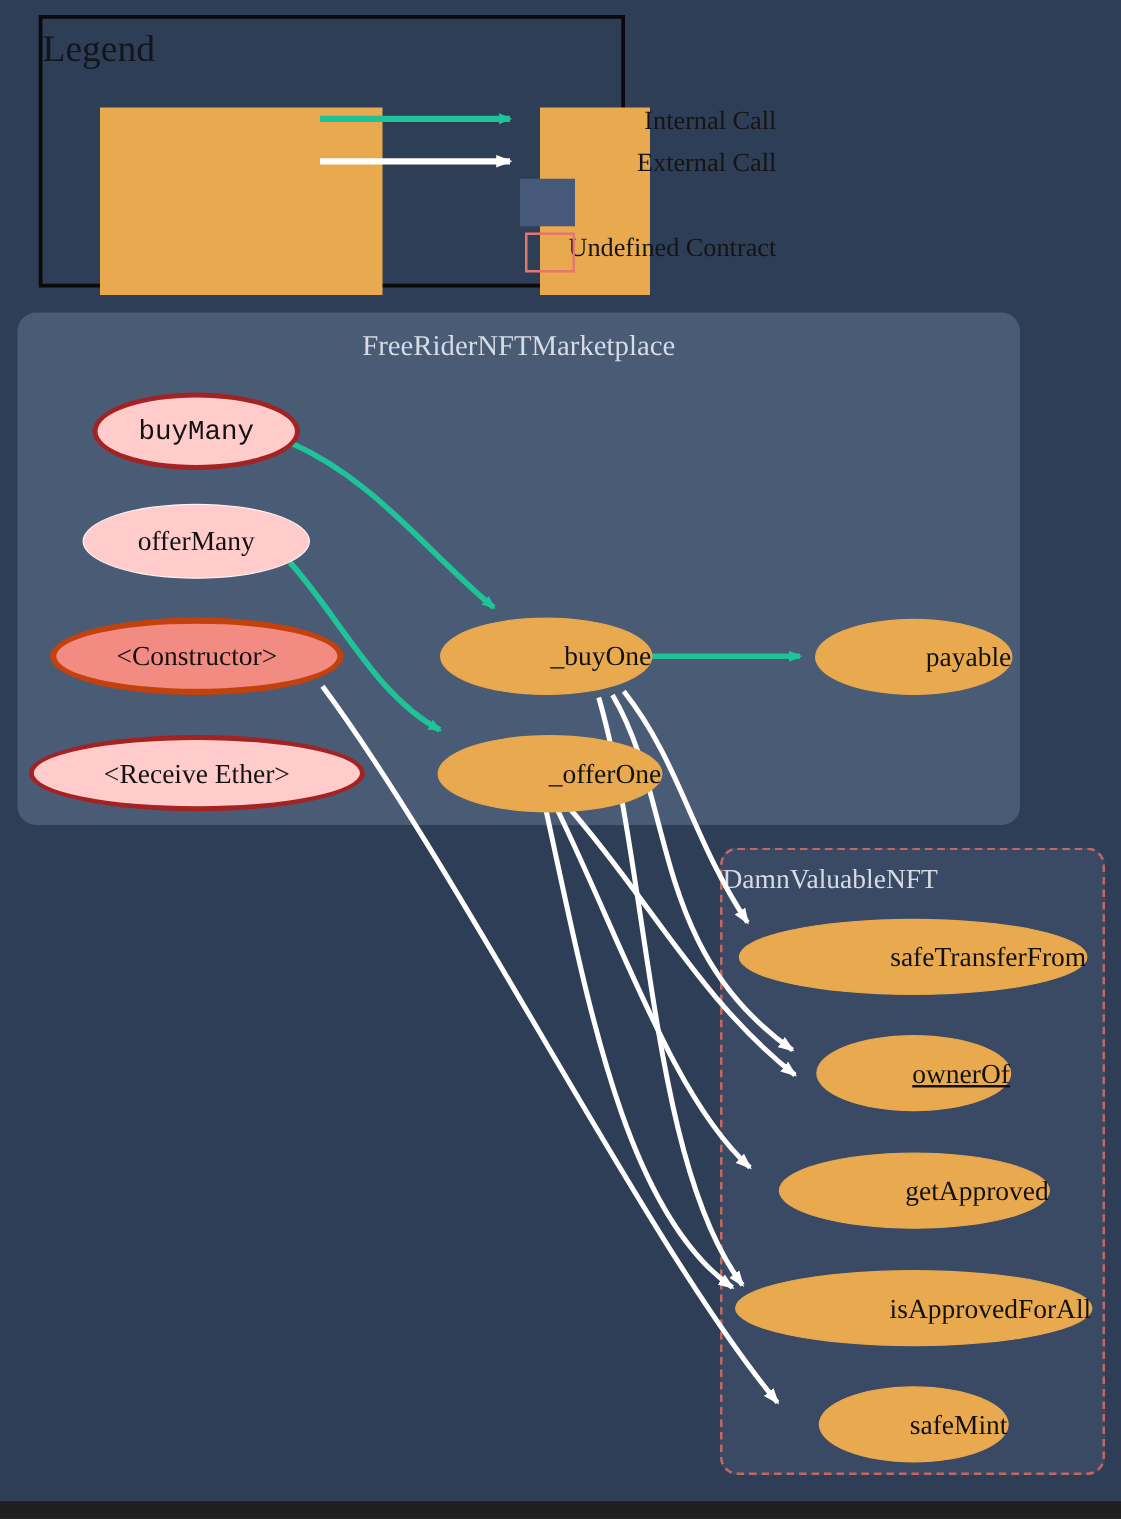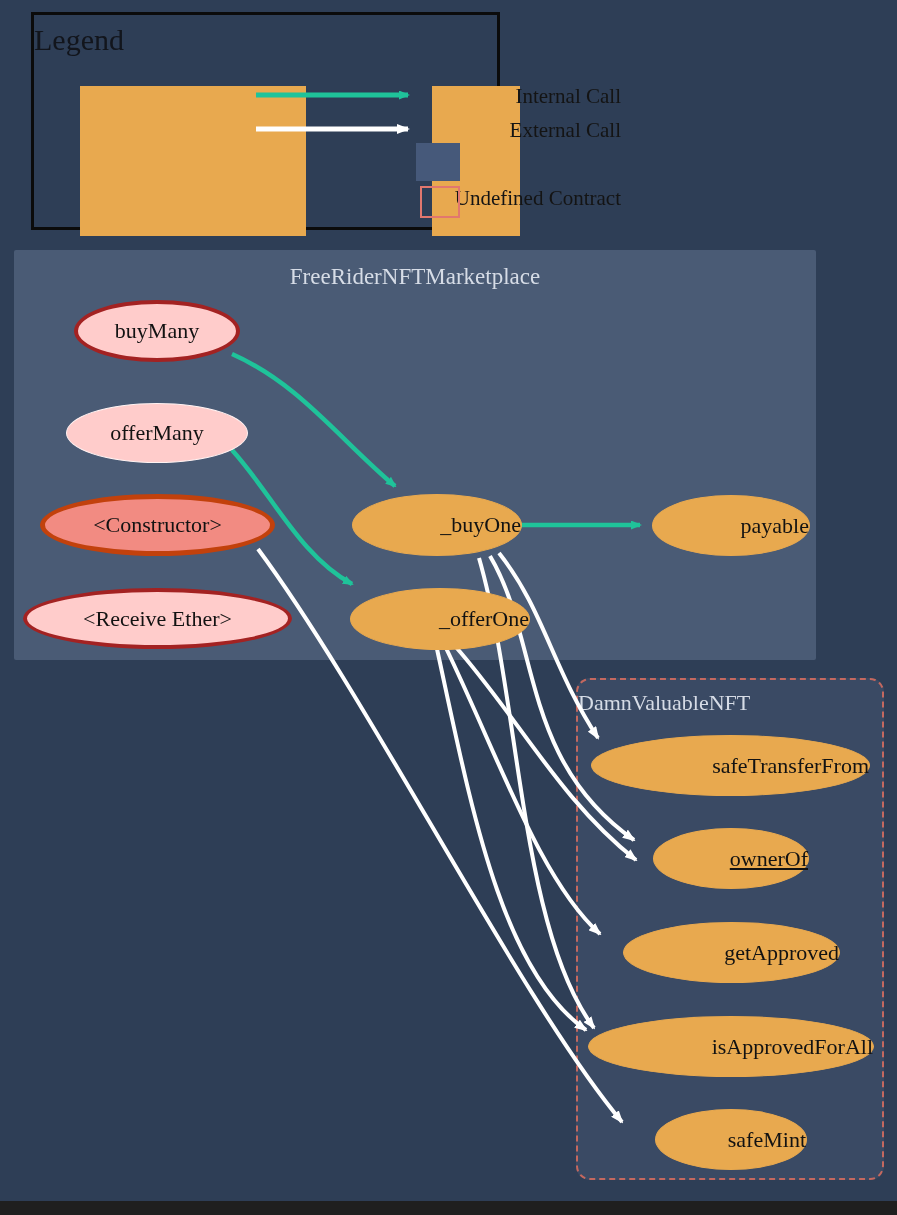--- a/index.html
+++ b/index.html
@@ -52,21 +52,21 @@
     background:#46597A;
   }
   #legend-undefined-swatch{
     position:absolute;left:420px;top:186px;width:40px;height:32px;
     background:transparent;border:2px solid #E2776E;
     box-sizing:border-box;
   }
   
   #cluster-marketplace{
     position:absolute;left:14px;top:250px;width:802px;height:410px;
-    background:#4A5B75;border-radius:2px;
+    background:#4A5B75;border-radius:15px;
   }
   #cluster-marketplace-title{
     position:absolute;left:0;top:14px;width:802px;text-align:center;
     font-size:23px;color:#D6DCE6;
     font-family:"Liberation Serif", serif;
   }
   #cluster-dvnft{
     position:absolute;left:576px;top:678px;width:308px;height:502px;
     background:#3A4A64;
     border:2px dashed #C4685F;
@@ -144,21 +144,21 @@
   <div id="legend-undefined-swatch" style="z-index:9;"></div>
 
   <div id="cluster-marketplace">
     <div id="cluster-marketplace-title">FreeRiderNFTMarketplace</div>
   </div>
 
   <div id="cluster-dvnft">
     <div id="cluster-dvnft-title">DamnValuableNFT</div>
   </div>
 
-  <div class="node node-pink" style="left:74px;top:300px;width:166px;height:62px;">
+  <div class="node node-pink" style="left:74px;top:314px;width:166px;height:62px;font-family:Liberation Mono, monospace;">
     <span>buyMany</span>
   </div>
 
   <div class="node node-pink-noborder" style="left:66px;top:403px;width:182px;height:60px;">
     <span>offerMany</span>
   </div>
 
   <div class="node node-salmon" style="left:40px;top:494px;width:235px;height:62px;">
     <span>&lt;Constructor&gt;</span>
   </div>

